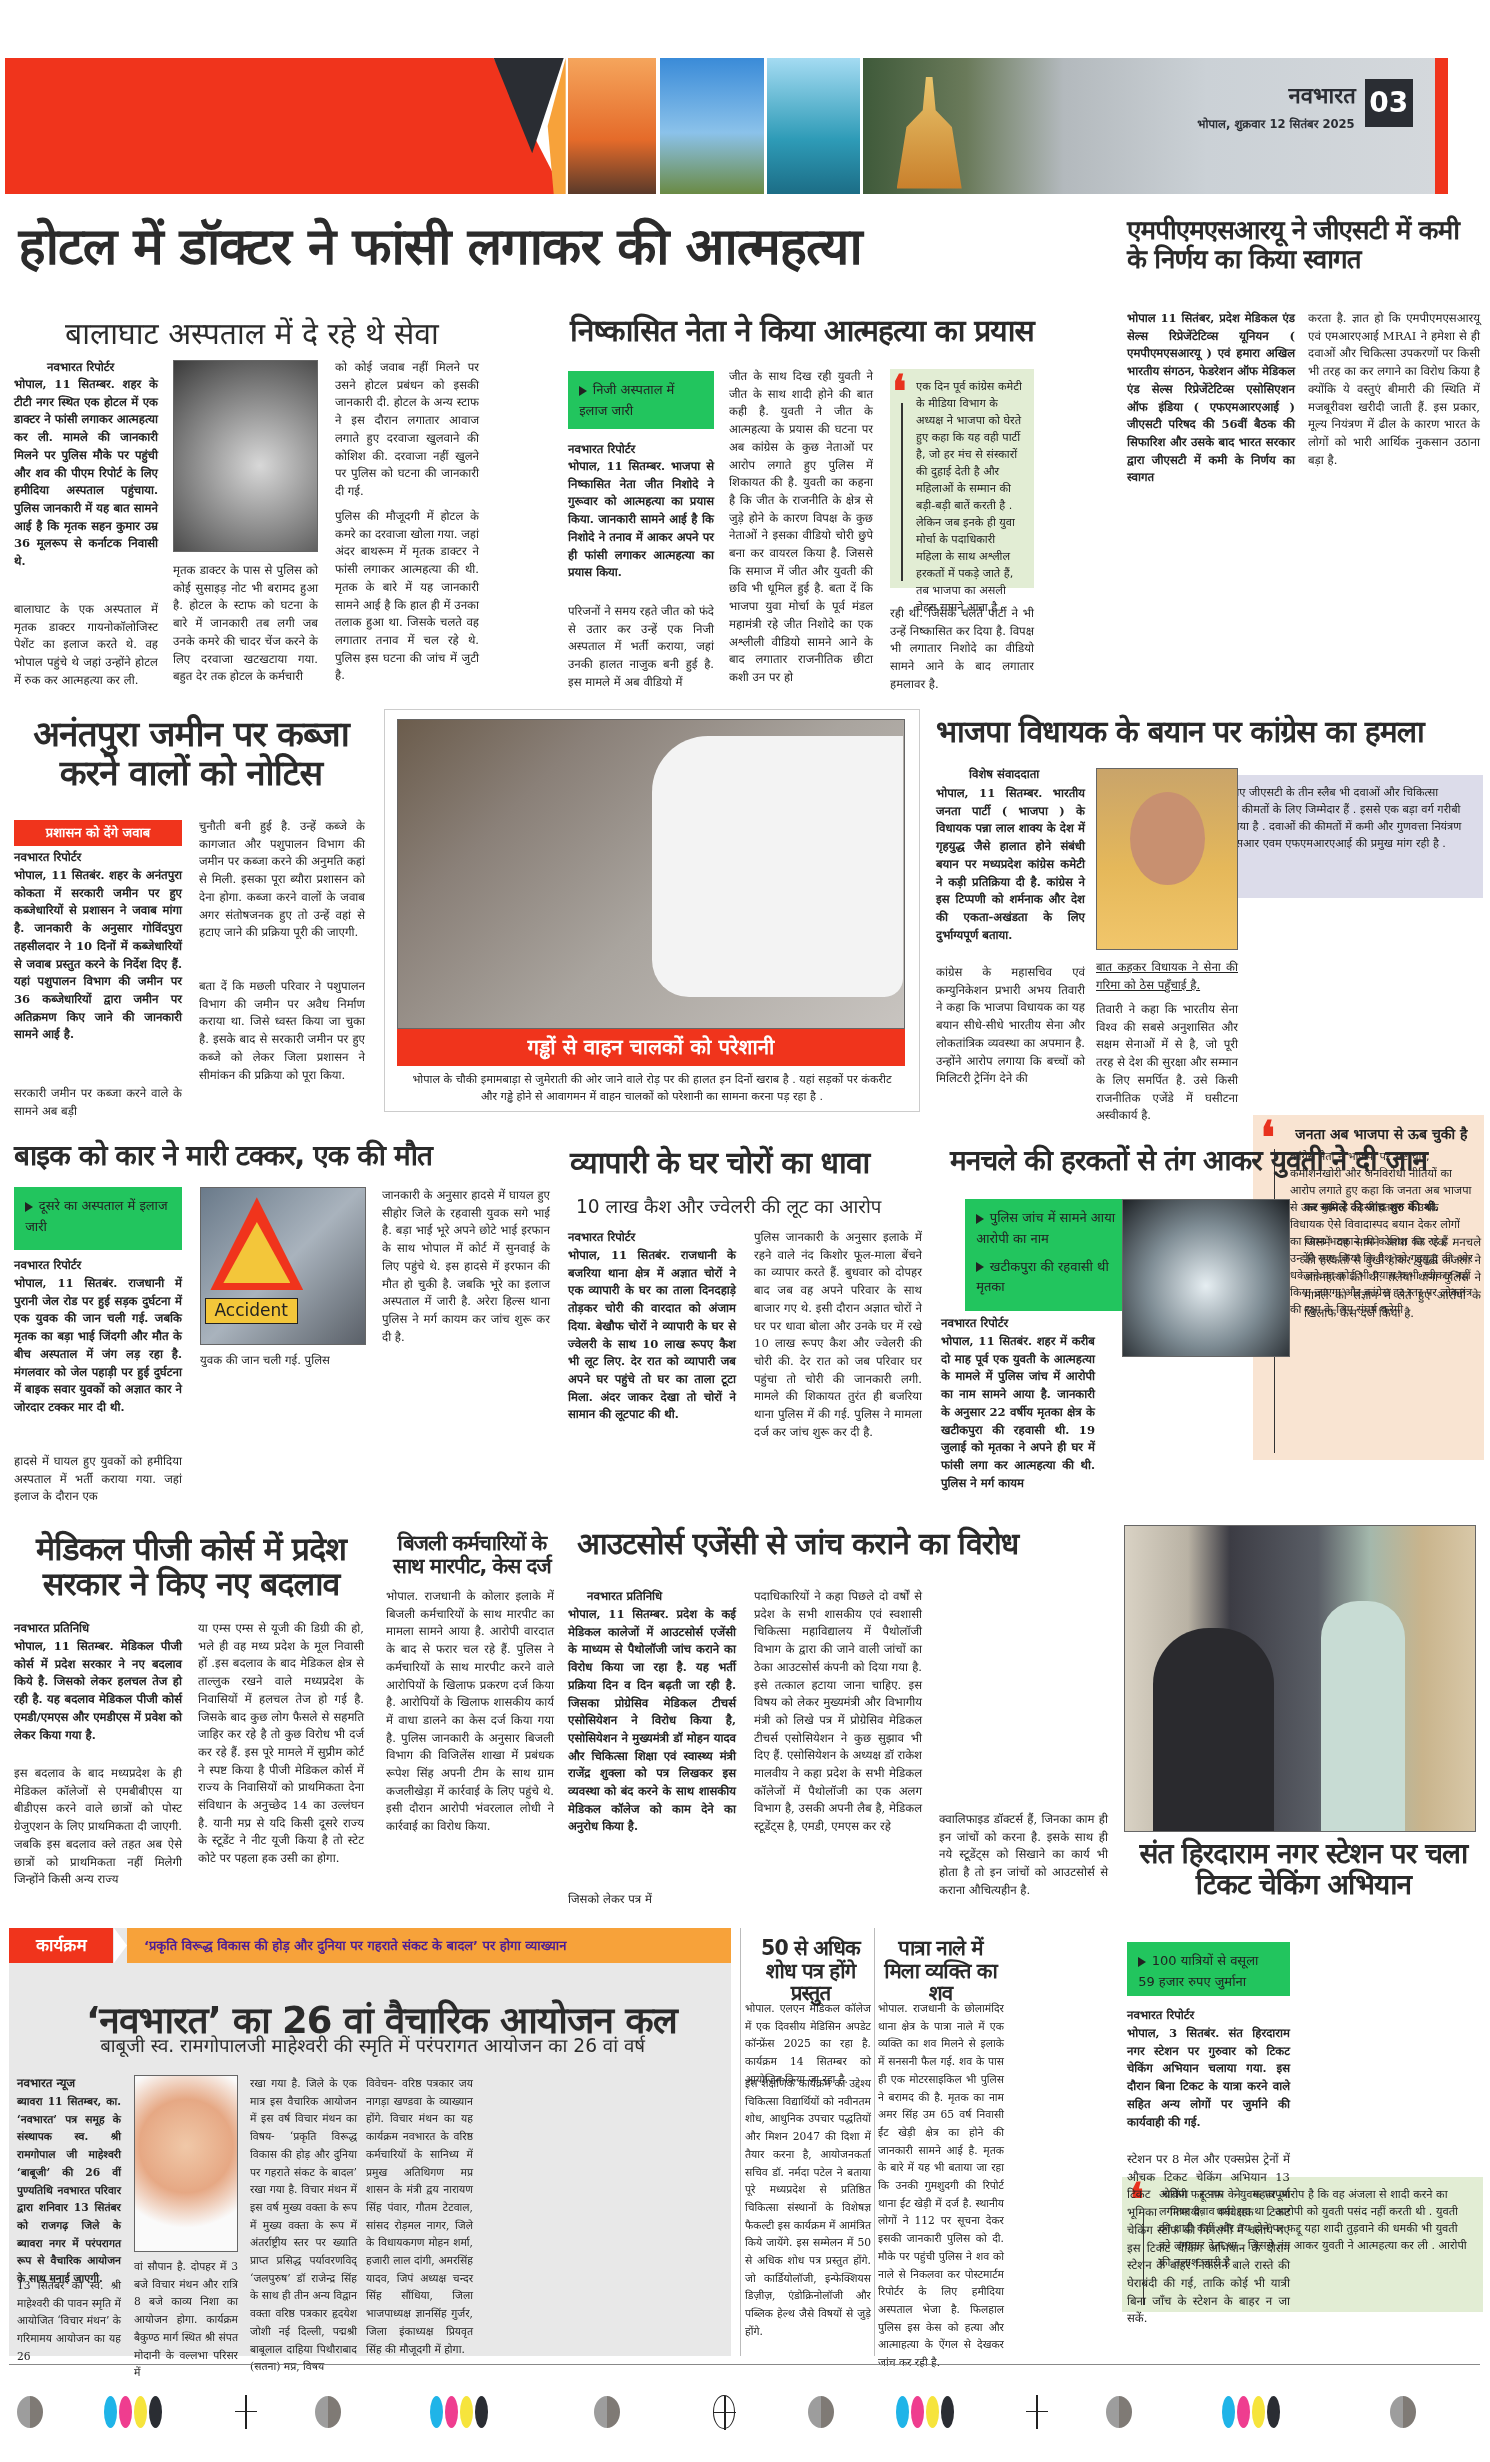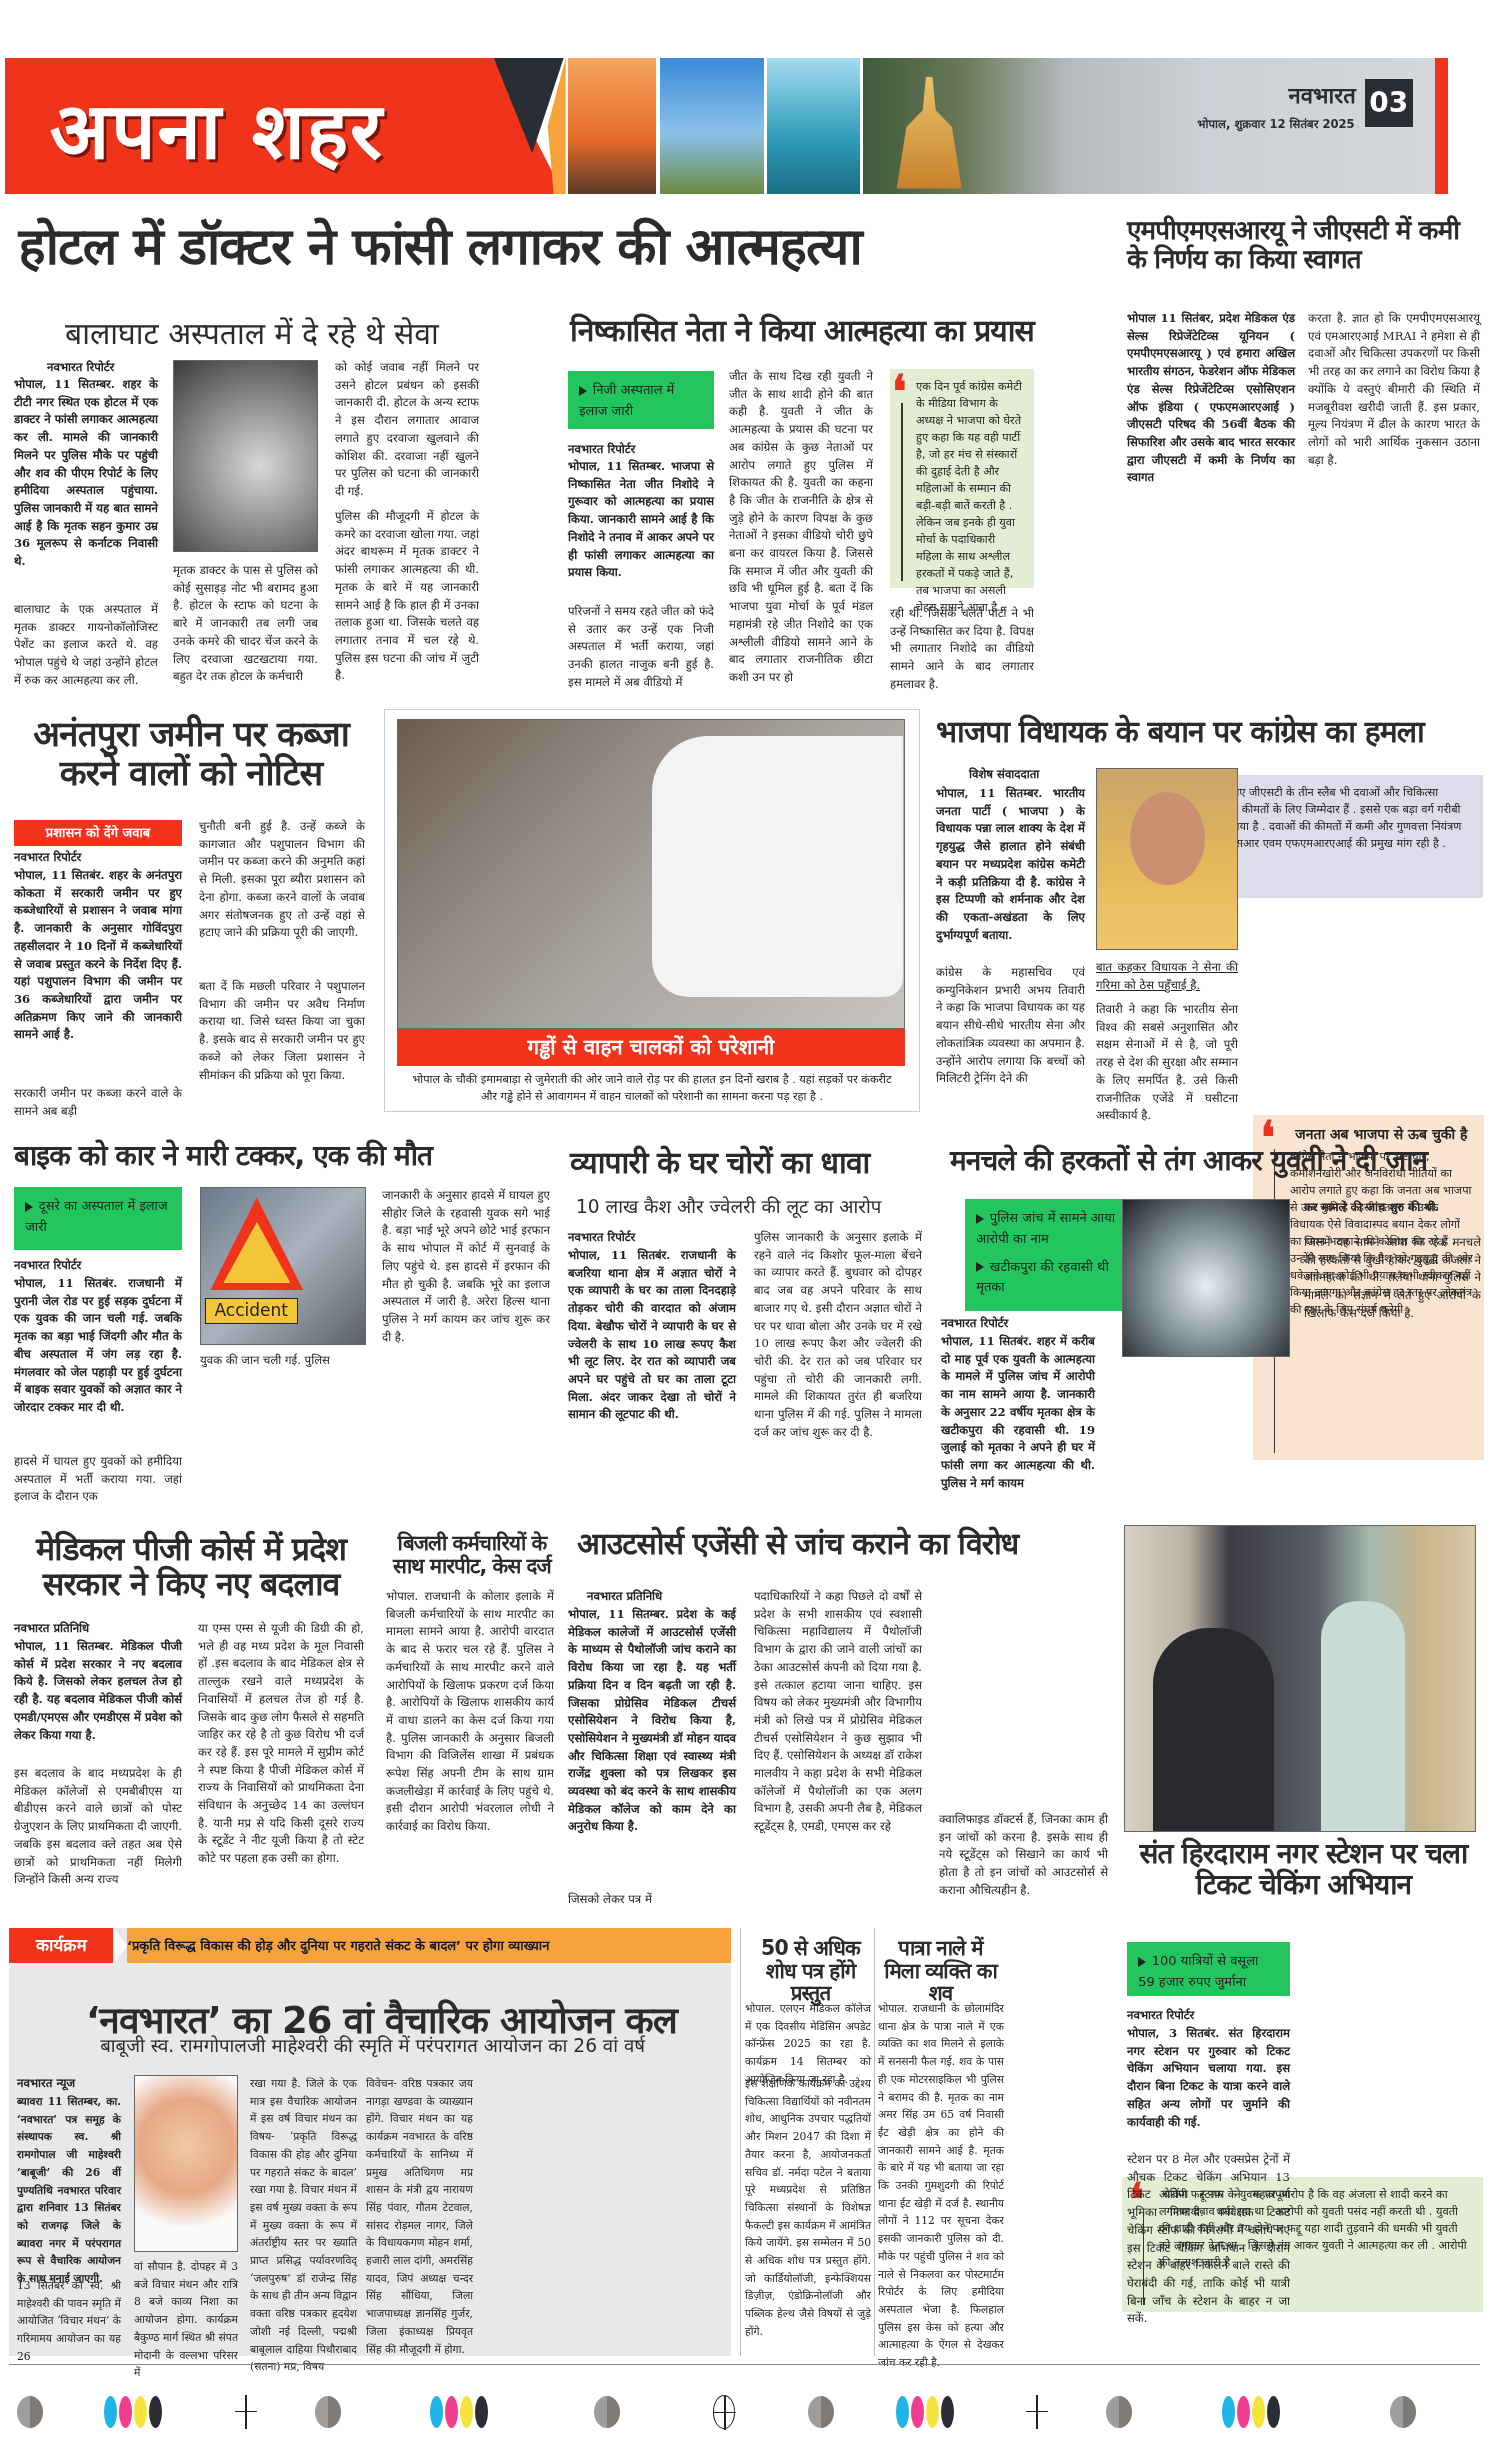--- a/index.html
+++ b/index.html
@@ -23,21 +23,20 @@
   .gray-dot { width: 26px; height: 32px; border-radius: 50%; background: linear-gradient(90deg, #9d9d9d 50%, #7f7a75 50%); }
   .cross { width: 22.4px; height: 34px; position: relative; }
   .cross::before { content: ""; position: absolute; left: 10.2px; top: 0; width: 1.9px; height: 34px; background: #222; }
   .cross::after { content: ""; position: absolute; left: 0; top: 16px; width: 22.4px; height: 1.9px; background: #222; }
 </style>
 </head>
 <body>
 
 <div class="abs" style="left:4.7px;top:58px;width:1481px;height:136px;">
   <div class="abs" style="left:0;top:0;width:559px;height:136px;background:#f0341c;clip-path:polygon(0 0,489px 0,559px 136px,0 136px);"></div>
-  <div class="abs" style="left:45px;top:17px;font-size:78px;font-weight:bold;color:#fff;text-shadow:2.8px 2.8px 0 #7a1408;font-family:'DejaVu Sans',sans-serif;letter-spacing:1.9px;">अपना शहर</div>
   <div class="abs" style="left:489px;top:0;width:70px;height:136px;background:#2a2d33;clip-path:polygon(0 0,100% 0,55% 70%);"></div>
   <div class="abs" style="left:531px;top:0;width:30px;height:136px;background:#f7a23a;clip-path:polygon(100% 0,100% 100%,60% 100%,40% 50%);"></div>
   <div class="abs" style="left:563px;top:0;width:88px;height:136px;background:linear-gradient(#f5a55c,#e56b2a 60%,#5a3a2a);"></div>
   <div class="abs" style="left:655px;top:0;width:104px;height:136px;background:linear-gradient(#3a8bd8,#8bc2ea 55%,#6a8a44);"></div>
   <div class="abs" style="left:762px;top:0;width:93px;height:136px;background:linear-gradient(#a4dbf2,#2e9bb7 60%,#1c6d86);"></div>
   <div class="abs" style="left:858px;top:0;width:573px;height:136px;background:linear-gradient(90deg,#3f5a3a 0%,#6a7a5a 18%,#b3b9bd 35%,#cbd1d6 60%,#d4d8dc 100%);"></div>
   <div class="abs" style="left:892px;top:18.6px;width:65px;height:112px;background:linear-gradient(#e8c46b,#c9802c);clip-path:polygon(45% 0,55% 0,60% 30%,85% 45%,100% 100%,0 100%,15% 45%,40% 30%);"></div>
   <div class="abs" style="left:1430px;top:0;width:13px;height:136px;background:#f0341c;"></div>
   <div class="abs" style="left:1211px;top:20.5px;width:140px;text-align:right;font-size:22px;font-weight:bold;color:#2a2d33;">नवभारत</div>
   <div class="abs" style="left:1164px;top:58px;width:186px;text-align:right;font-size:11.6px;font-weight:bold;color:#2a2d33;">भोपाल, शुक्रवार 12 सितंबर 2025</div>
@@ -175,21 +174,21 @@
 <div class="abs bullet-box" style="left:1127px;top:1942px;width:163px;height:54px;">
   <span class="tri"></span><span>100 यात्रियों से वसूला 59 हजार रुपए जुर्माना</span>
 </div>
 <div class="abs byline" style="left:1127px;top:2007px;">नवभारत रिपोर्टर</div>
 <div class="abs body b" style="left:1127px;top:2025px;width:163px;">भोपाल, 3 सितबंर. संत हिरदाराम नगर स्टेशन पर गुरुवार को टिकट चेकिंग अभियान चलाया गया. इस दौरान बिना टिकट के यात्रा करने वाले सहित अन्य लोगों पर जुर्माने की कार्यवाही की गई.</div>
 <div class="abs body" style="left:1127px;top:2151px;width:163px;">स्टेशन पर 8 मेल और एक्सप्रेस ट्रेनों में औचक टिकट चेकिंग अभियान 13 टिकट चेकिंग स्टाफ ने महत्वपूर्ण भूमिका निभायी. पर्यवेक्षक टिकट चेकिंग स्टॉफ की निगरानी में चलाये गए इस टिकट चेकिंग अभियान के दौरान स्टेशन के बाहर निकलने वाले रास्ते की घेराबंदी की गई, ताकि कोई भी यात्री बिना जाँच के स्टेशन के बाहर न जा सकें.</div>
 
 <div class="abs" style="left:9.3px;top:1928px;width:722px;height:428px;background:#e8e8e8;"></div>
 <div class="abs" style="left:9.3px;top:1928px;width:104px;height:35px;background:#f0341c;color:#fff;font-weight:bold;font-size:17px;text-align:center;line-height:35px;">कार्यक्रम</div>
 <div class="abs" style="left:114px;top:1928px;width:13px;height:35px;background:#fff;clip-path:polygon(0 0,100% 50%,0 100%);"></div>
-<div class="abs" style="left:127px;top:1928px;width:604px;height:35px;background:#f7a23a;color:#0f172a;font-weight:bold;font-size:13px;line-height:35px;padding-left:0;white-space:nowrap;overflow:hidden;">‘प्रकृति विरूद्ध विकास की होड़ और दुनिया पर गहराते संकट के बादल’ पर होगा व्याख्यान</div>
+<div class="abs" style="left:127px;top:1928px;width:604px;height:35px;background:#f7a23a;color:#4c1d95;font-weight:bold;font-size:13px;line-height:35px;padding-left:17px;white-space:nowrap;overflow:hidden;">‘प्रकृति विरूद्ध विकास की होड़ और दुनिया पर गहराते संकट के बादल’ पर होगा व्याख्यान</div>
 <div class="abs hl" style="left:37px;top:1973px;width:689px;font-size:37px;text-align:center;margin-top:28px;">‘नवभारत’ का 26 वां वैचारिक आयोजन कल</div>
 <div class="abs sub" style="left:18.6px;top:2036px;width:708px;font-size:18.6px;text-align:center;">बाबूजी स्व. रामगोपालजी माहेश्वरी की स्मृति में परंपरागत आयोजन का 26 वां वर्ष</div>
 <div class="abs byline" style="left:17px;top:2075px;">नवभारत न्यूज</div>
 <div class="abs body b" style="left:17px;top:2093px;width:104px;font-size:10.7px;">ब्यावरा 11 सितम्बर, का. ‘नवभारत’ पत्र समूह के संस्थापक स्व. श्री रामगोपाल जी माहेश्वरी ‘बाबूजी’ की 26 वीं पुण्यतिथि नवभारत परिवार द्वारा शनिवार 13 सितंबर को राजगढ़ जिले के ब्यावरा नगर में परंपरागत रूप से वैचारिक आयोजन के साथ मनाई जाएगी.</div>
 <div class="abs body" style="left:17px;top:2277px;width:104px;font-size:10.7px;">13 सितंबर को स्व. श्री माहेश्वरी की पावन स्मृति में आयोजित ‘विचार मंथन’ के गरिमामय आयोजन का यह 26</div>
 <div class="abs photo" style="left:134px;top:2075px;width:104px;height:177px;background:radial-gradient(circle at 50% 40%,#f0c8a8,#e6a884 40%,#fafafa 70%);"></div>
 <div class="abs body" style="left:134px;top:2258px;width:104px;font-size:10.7px;">वां सौपान है. दोपहर में 3 बजे विचार मंथन और रात्रि 8 बजे काव्य निशा का आयोजन होगा. कार्यक्रम बैकुण्ठ मार्ग स्थित श्री संपत मोदानी के वल्लभा परिसर में</div>
 <div class="abs body" style="left:250px;top:2075px;width:107px;font-size:10.7px;">रखा गया है. जिले के एक मात्र इस वैचारिक आयोजन में इस वर्ष विचार मंथन का विषय- ‘प्रकृति विरूद्ध विकास की होड़ और दुनिया पर गहराते संकट के बादल’ रखा गया है. विचार मंथन में इस वर्ष मुख्य वक्ता के रूप में मुख्य वक्ता के रूप में अंतर्राष्ट्रीय स्तर पर ख्याति प्राप्त प्रसिद्ध पर्यावरणविद् ‘जलपुरुष’ डॉ राजेन्द्र सिंह के साथ ही तीन अन्य विद्वान वक्ता वरिष्ठ पत्रकार हृदयेश जोशी नई दिल्ली, पद्मश्री बाबूलाल दाहिया पिथौराबाद (सतना) मप्र, विषय</div>
 <div class="abs body" style="left:366px;top:2075px;width:107px;font-size:10.7px;">विवेचन- वरिष्ठ पत्रकार जय नागड़ा खण्डवा के व्याख्यान होंगे. विचार मंथन का यह कार्यक्रम नवभारत के वरिष्ठ कर्मचारियों के सानिध्य में प्रमुख अतिथिगण मप्र शासन के मंत्री द्वय नारायण सिंह पंवार, गौतम टेटवाल, सांसद रोड़मल नागर, जिले के विधायकगण मोहन शर्मा, हजारी लाल दांगी, अमरसिंह यादव, जिपं अध्यक्ष चन्दर सिंह सौंधिया, जिला भाजपाध्यक्ष ज्ञानसिंह गुर्जर, जिला इंकाध्यक्ष प्रियवृत सिंह की मौजूदगी में होगा.</div>
 

